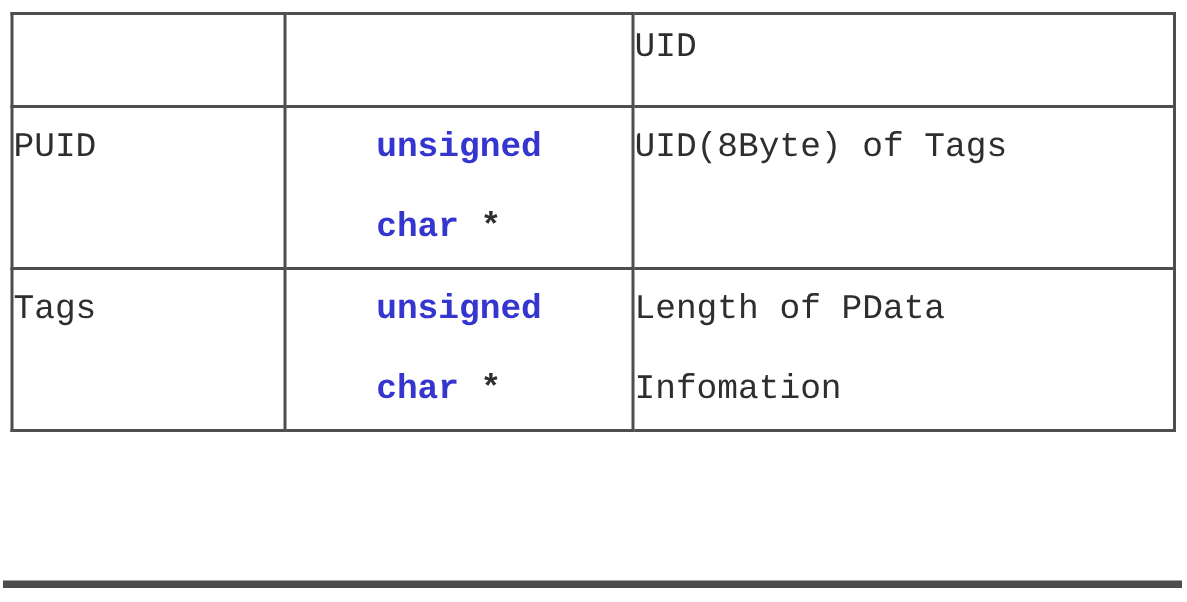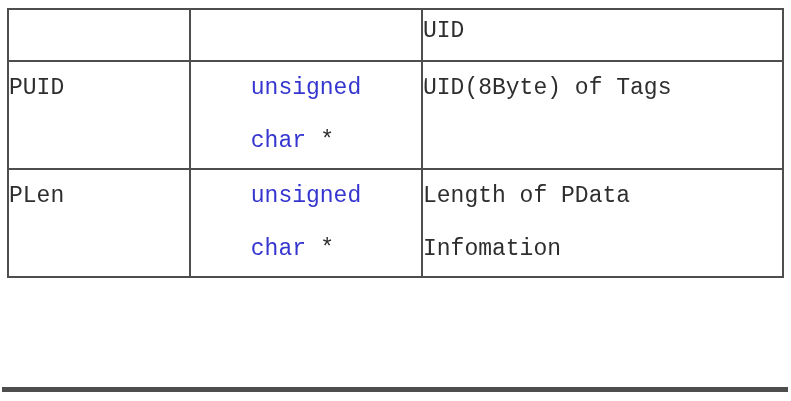--- a/index.html
+++ b/index.html
@@ -27,21 +27,21 @@
   }
   table.tbl td {
     border: 2px solid var(--grid-line, #4e4e4e);
     vertical-align: top;
     font-size: 23px;
     color: var(--body-text, #2e2e2e);
     padding: 0;
     overflow: hidden;
     letter-spacing: 0;
   }
-  tr.r0 { height: 52px; }
+  tr.r0 { height: 62px; }
   tr.r1 { height: 108px; padding-left: 40px; }
   tr.r2 { height: 106px; }
   tr.r3 { height: 106px; }
   col.c1 { width: 182px; }
   col.c2 { width: 232px; }
   col.c3 { width: 361px; }
   td.hdr-cell {
     line-height: 42px;
     padding-left: 9px;
   }
@@ -50,20 +50,21 @@
     padding-left: 11px;
   }
   td.desc-cell {
     line-height: 53px;
     padding-left: 9px;
     border-radius: 25px;
   }
   td.type-cell {
     text-align: center;
     line-height: 53px;
+    font-weight: bold;
   }
   .type-wrap {
     display: inline-block;
     text-align: left;
   }
   .blue { color: var(--type-text, #3535cf); }
   .star {
     color: var(--body-text, #2e2e2e);
     margin-left: 0.62em;
   }
@@ -103,21 +104,21 @@
           </div>
         </td>
         <td class="desc-cell">
           <div>UID(8Byte) of Tags</div>
           <div></div>
         </td>
       </tr>
 
 
       <tr class="r3">
-        <td class="name-cell">PLen</td>
+        <td class="name-cell">Tags</td>
         <td class="type-cell">
           <div class="type-wrap">
             <div class="blue">unsigned</div>
             <div><span class="blue">char</span><span class="star">*</span></div>
           </div>
         </td>
         <td class="desc-cell">
           <div>Length of PData</div>
           <div>Infomation</div>
         </td>

